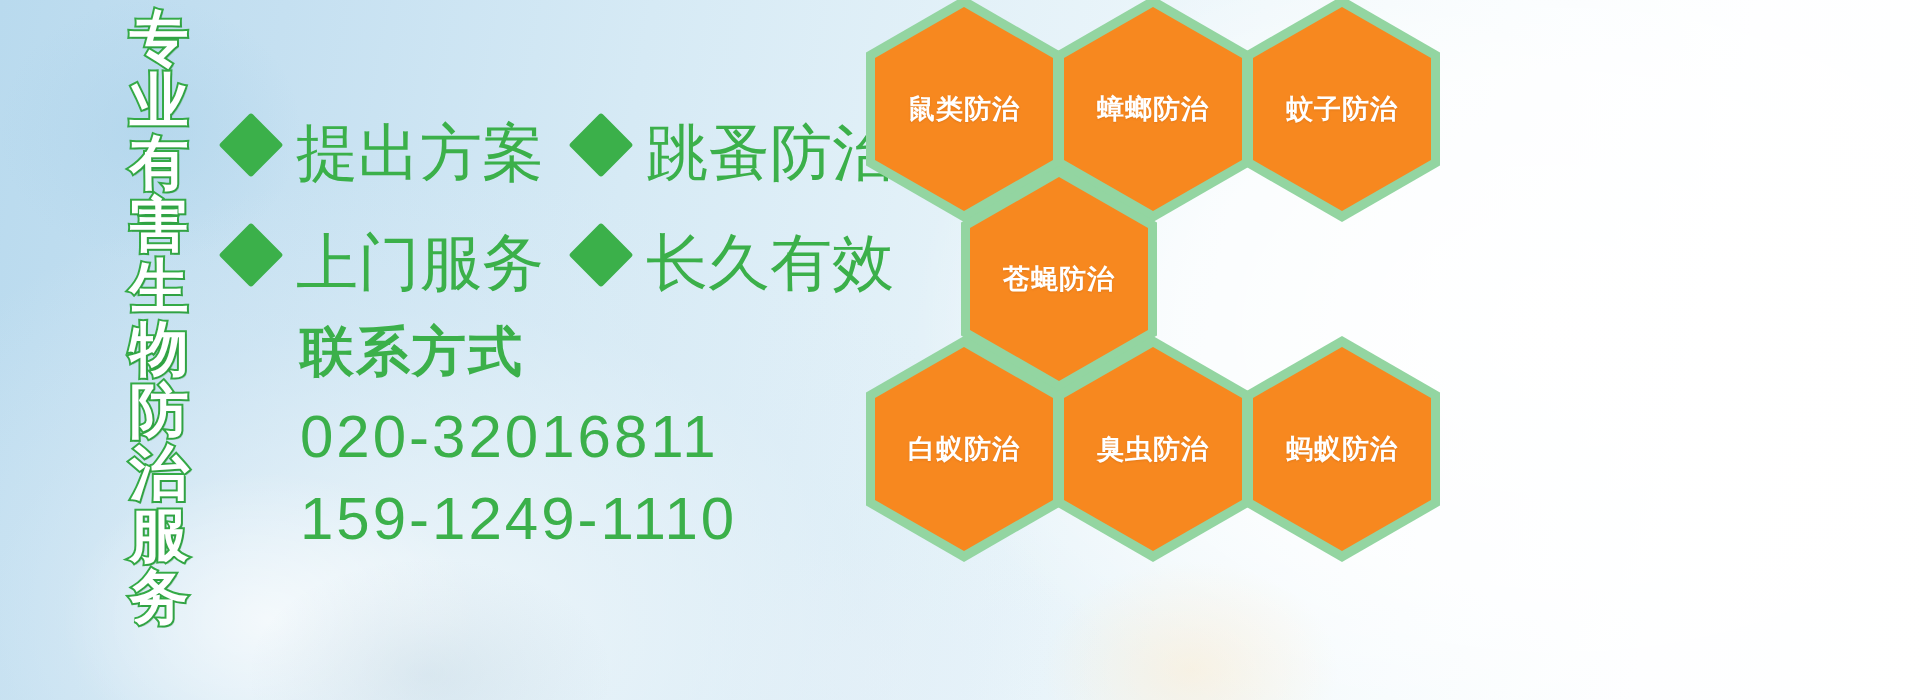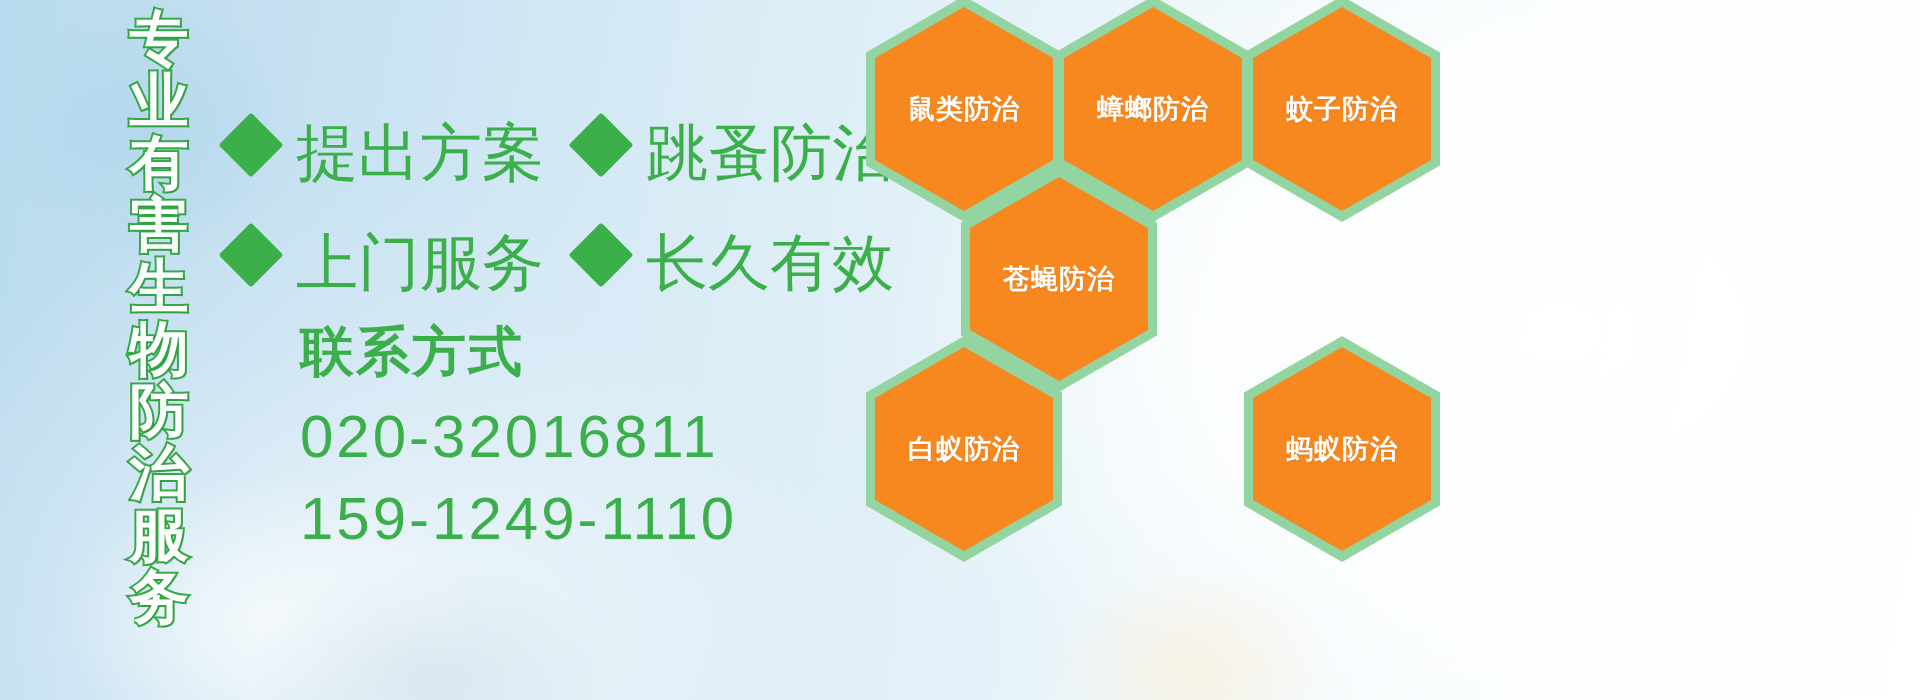--- a/index.html
+++ b/index.html
@@ -238,20 +238,25 @@
       <span class="hex-label">苍蝇防治</span>
     </div>
 
 
     <div class="hex-cell hex-r3c1">
       <div class="hex-border"></div>
       <div class="hex-fill"></div>
       <span class="hex-label">白蚁防治</span>
     </div>
 
+    <div class="hex-cell hex-r3c2">
+      <div class="hex-border"></div>
+      <div class="hex-fill"></div>
+      <span class="hex-label">臭虫防治</span>
+    </div>
 
     <div class="hex-cell hex-r3c3">
       <div class="hex-border"></div>
       <div class="hex-fill"></div>
       <span class="hex-label">蚂蚁防治</span>
     </div>
 
   </div>
 
 </div>

